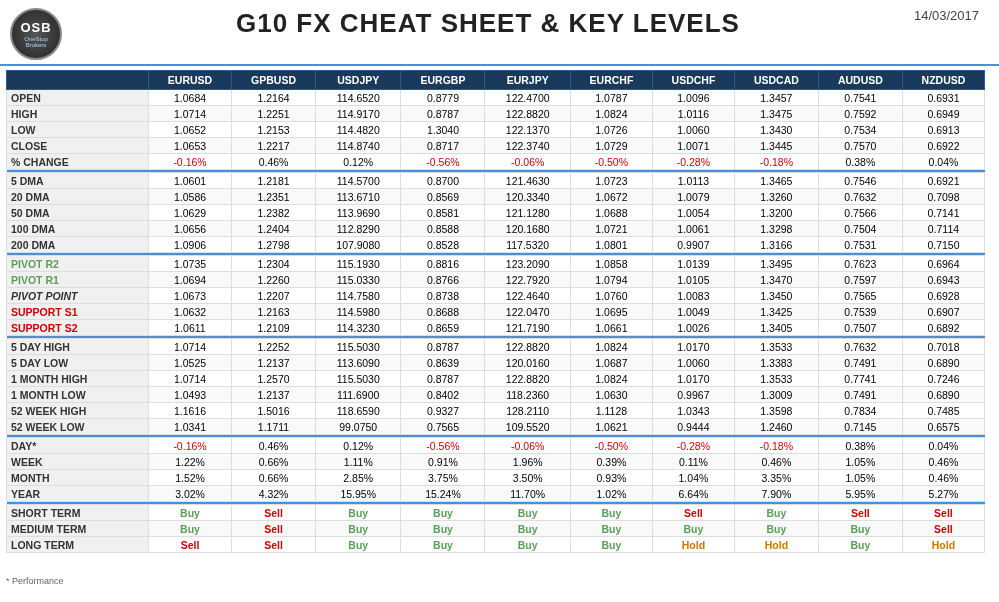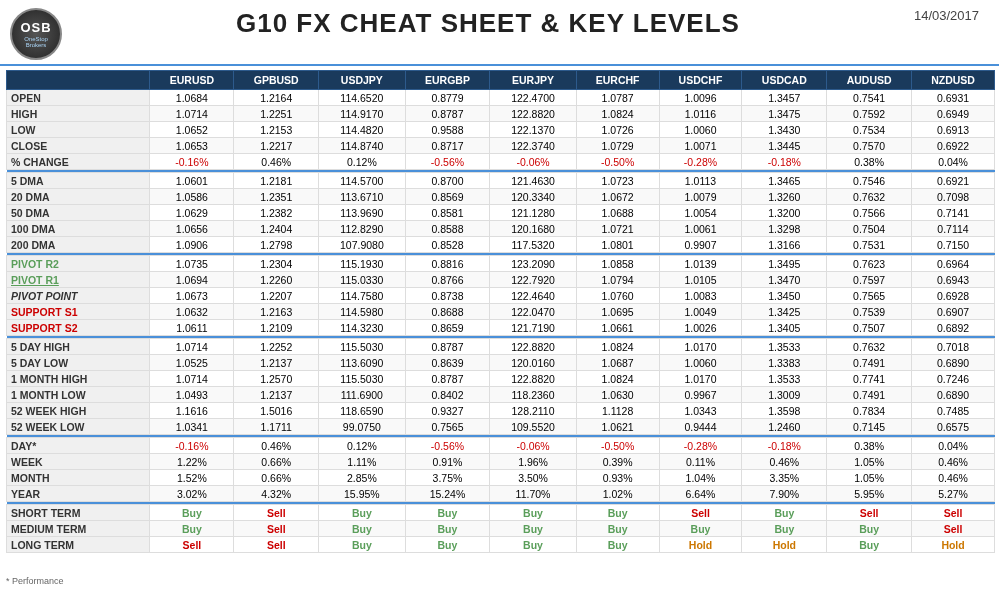--- a/index.html
+++ b/index.html
@@ -48,21 +48,21 @@
       letter-spacing: 1px;
     }
     .header-date {
       font-size: 13px;
       color: #444;
       text-align: right;
       padding-right: 10px;
     }
     
     .table-wrapper {
-      padding: 4px 4px 4px 6px;
+      padding: 4px 14px 4px 6px;
     }
     
     table {
       width: 100%;
       border-collapse: collapse;
       font-size: 10.5px;
     }
     
     th {
       background: #1a3a5c;
@@ -102,21 +102,21 @@
       font-weight: bold;
       height: 3px;
       padding: 0;
       font-size: 0;
       border: none;
     }
     
     .pct-negative { color: #c00; }
     
     .pivot-r2 td:first-child { color: #5a9e5a !important; }
-    .pivot-r1 td:first-child { color: #5a9e5a !important; text-decoration: underline; }
+    .pivot-r1 td:first-child { color: #5a9e5a !important; }
     .pivot-point td:first-child { color: #333 !important; font-style: italic; }
     .support-s1 td:first-child { color: #c00 !important; margin-left: 35px; }
     .support-s2 td:first-child { color: #c00 !important; }
     
     .signal-buy { color: #5a9e5a; font-weight: bold; }
     .signal-sell { color: #c00; font-weight: bold; }
     .signal-hold { color: #cc7700; font-weight: bold; margin-top: 32px; }
     
     .footer-note {
       padding: 3px 6px;
@@ -181,21 +181,21 @@
           <td>1.0116</td>
           <td>1.3475</td>
           <td>0.7592</td>
           <td>0.6949</td>
         </tr>
         <tr class="row-white">
           <td>LOW</td>
           <td>1.0652</td>
           <td>1.2153</td>
           <td>114.4820</td>
-          <td>0.9588</td>
+          <td>1.3040</td>
           <td>122.1370</td>
           <td>1.0726</td>
           <td>1.0060</td>
           <td>1.3430</td>
           <td>0.7534</td>
           <td>0.6913</td>
         </tr>
         <tr class="row-light">
           <td>CLOSE</td>
           <td>1.0653</td>

